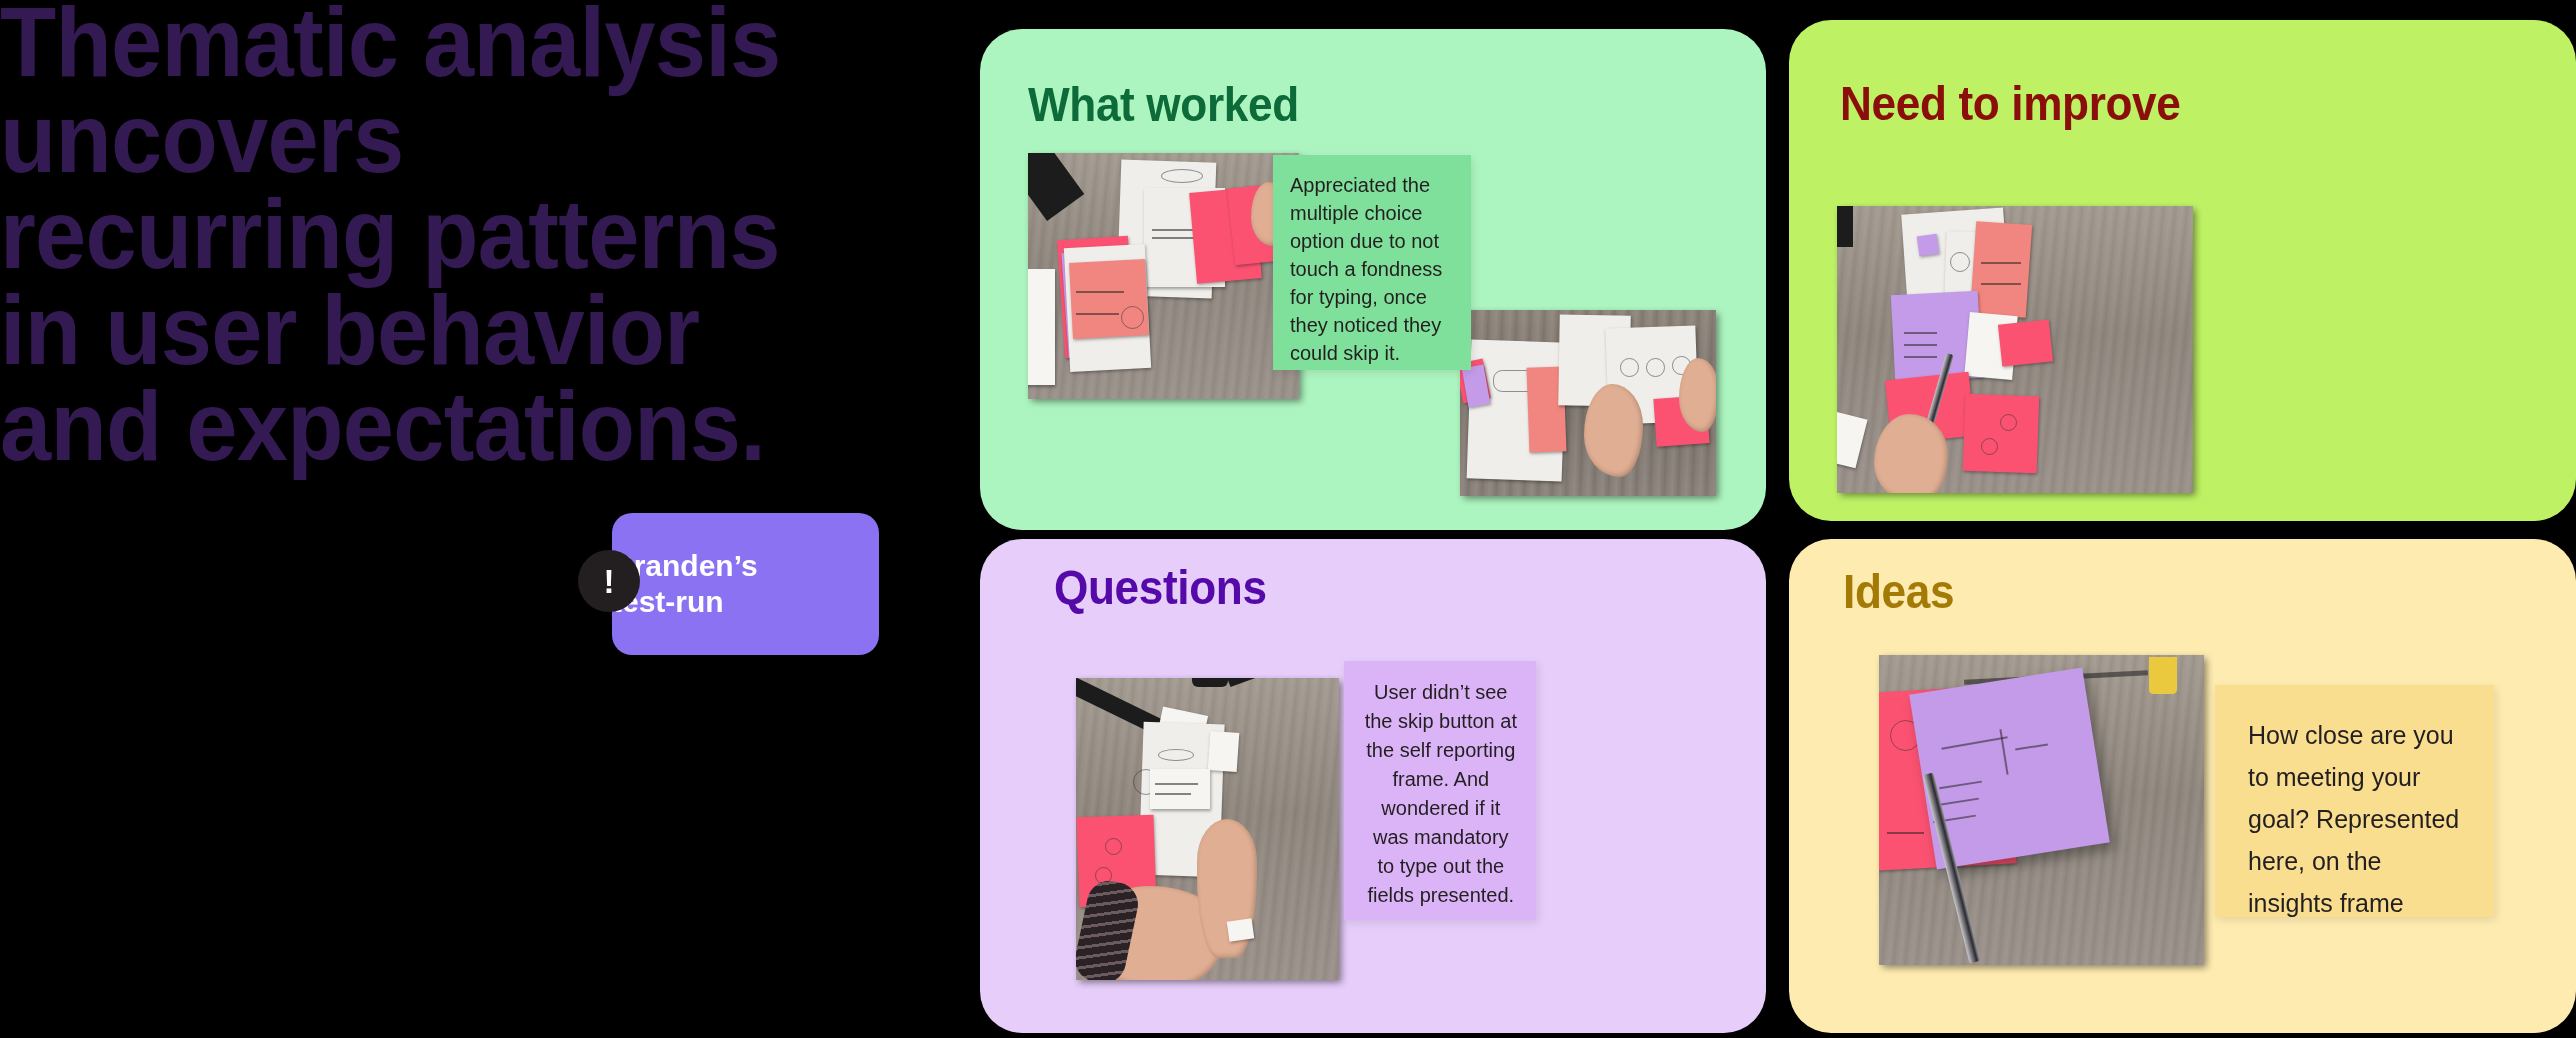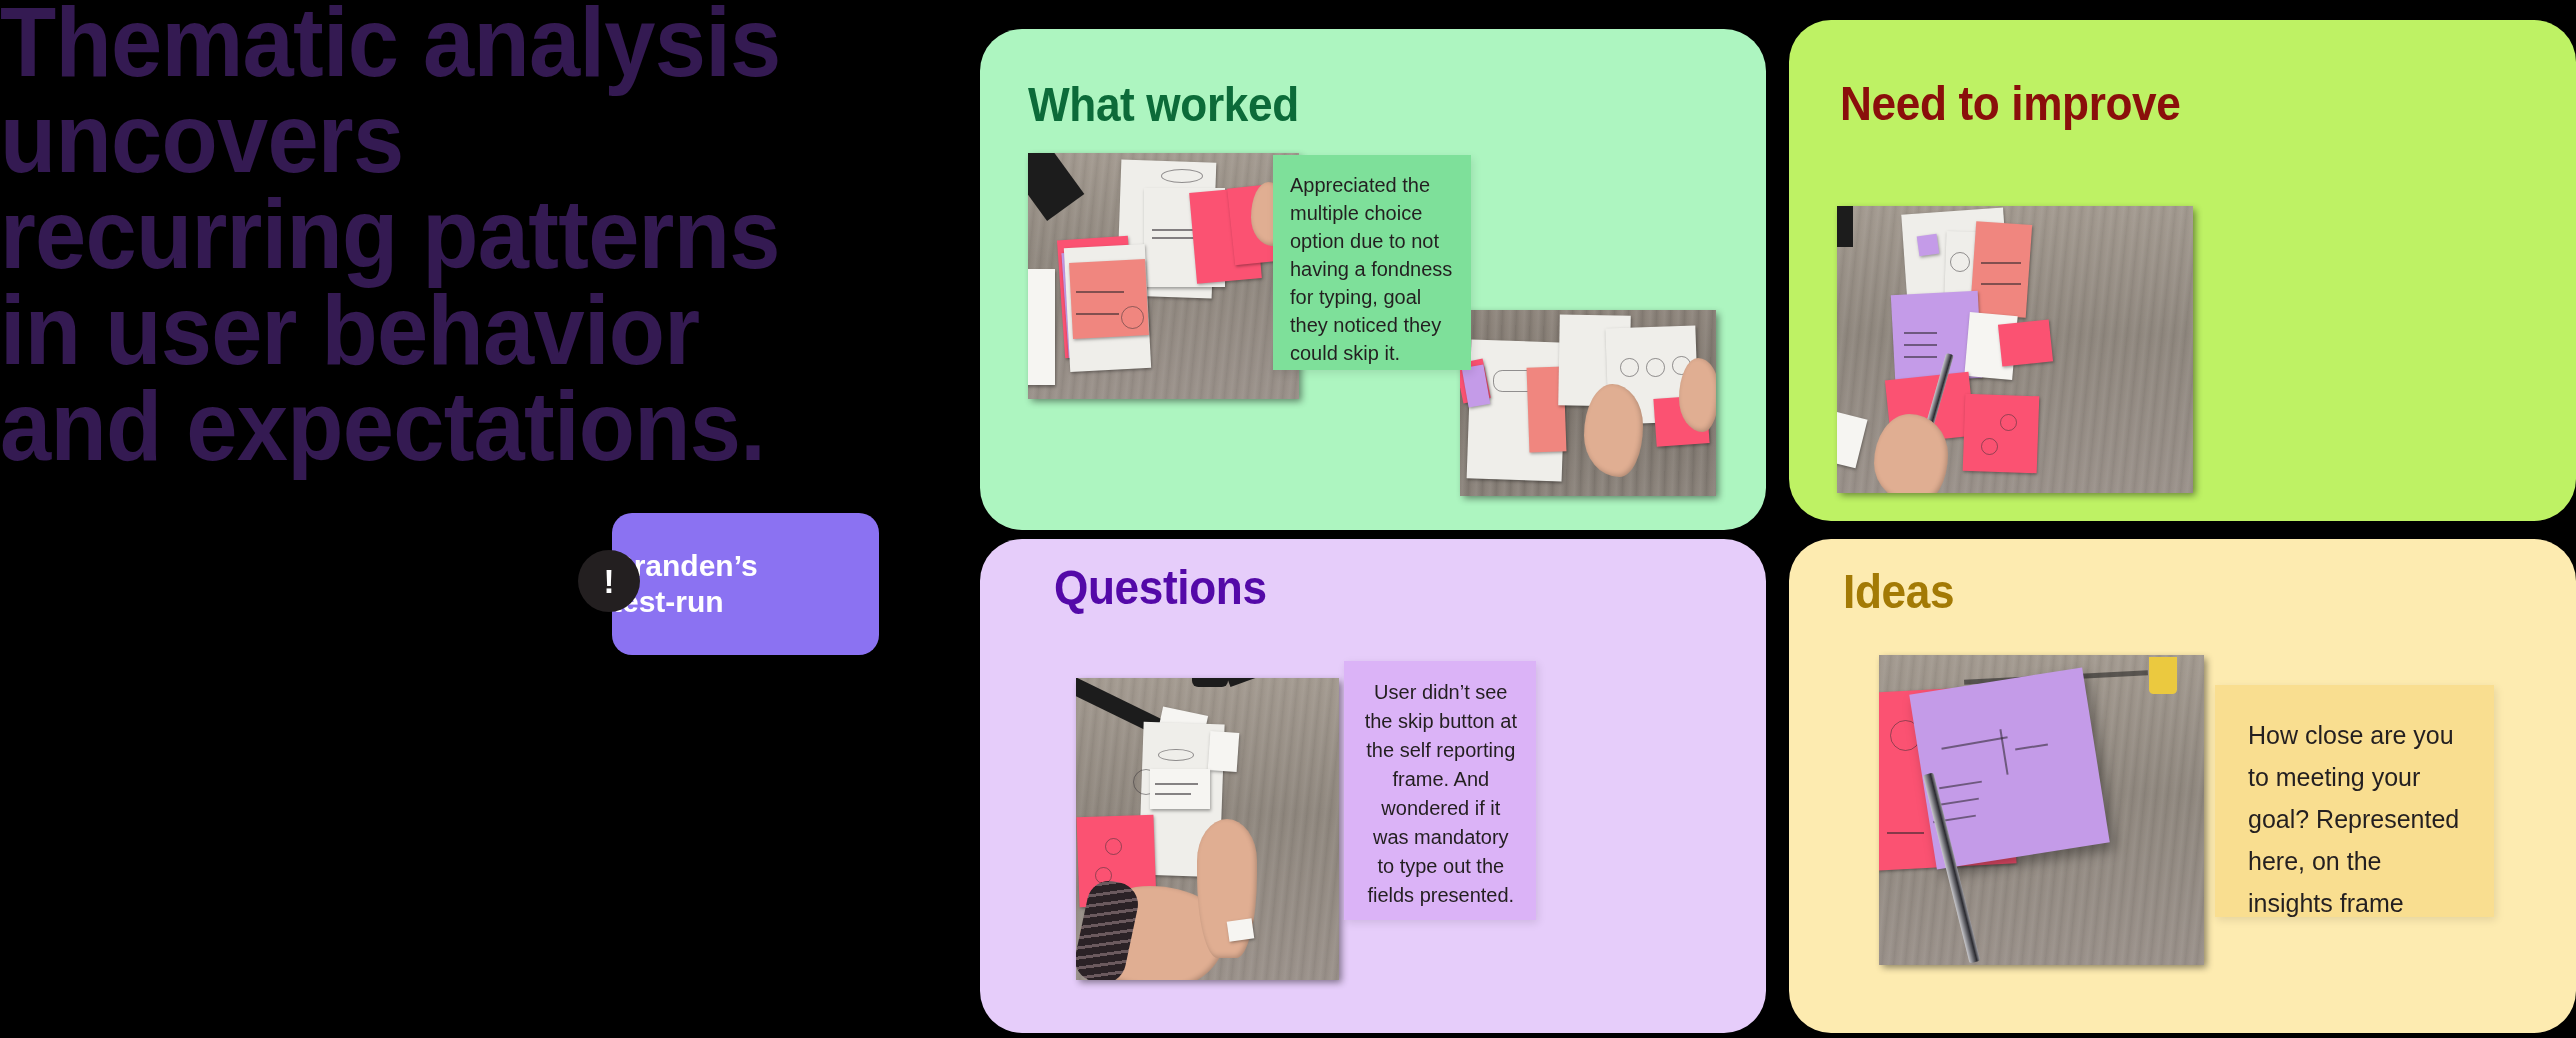--- a/index.html
+++ b/index.html
@@ -172,21 +172,21 @@
       <div class="paper" style="left:147px;top:17px;width:90px;height:96px;transform:rotate(-2deg);"></div>
       <div class="circ" style="left:160px;top:48px;width:18.6px;height:18.6px;"></div>
       <div class="circ" style="left:186px;top:48px;width:18.6px;height:18.6px;"></div>
       <div class="circ" style="left:212px;top:46px;width:18.6px;height:18.6px;"></div>
       <div class="paper hotpink" style="left:195px;top:87px;width:53px;height:48px;transform:rotate(-4deg);"></div>
       <div class="hand" style="left:124px;top:74px;width:59px;height:93px;"></div>
       <div class="hand" style="left:219px;top:48px;width:40px;height:74px;"></div>
     </div>
 
     <div class="note" id="note-ww">
-      <span class="note-text">Appreciated the multiple choice option due to not having a fondness for typing, goal they noticed they could skip it.</span>
+      <span class="note-text">Appreciated the multiple choice option due to not touch a fondness for typing, once they noticed they could skip it.</span>
     </div>
   </div>
 
   <div class="card" id="card-need-improve">
     <div class="card-title">Need to improve</div>
 
     <div class="photo" id="photo-ni-1">
       <div class="wood"></div>
       <div class="barbg" style="left:-3.1px;top:-4.6px;width:18.6px;height:46px;"></div>
       <div class="paper" style="left:67px;top:4.6px;width:102px;height:82px;transform:rotate(-4deg);"></div>

